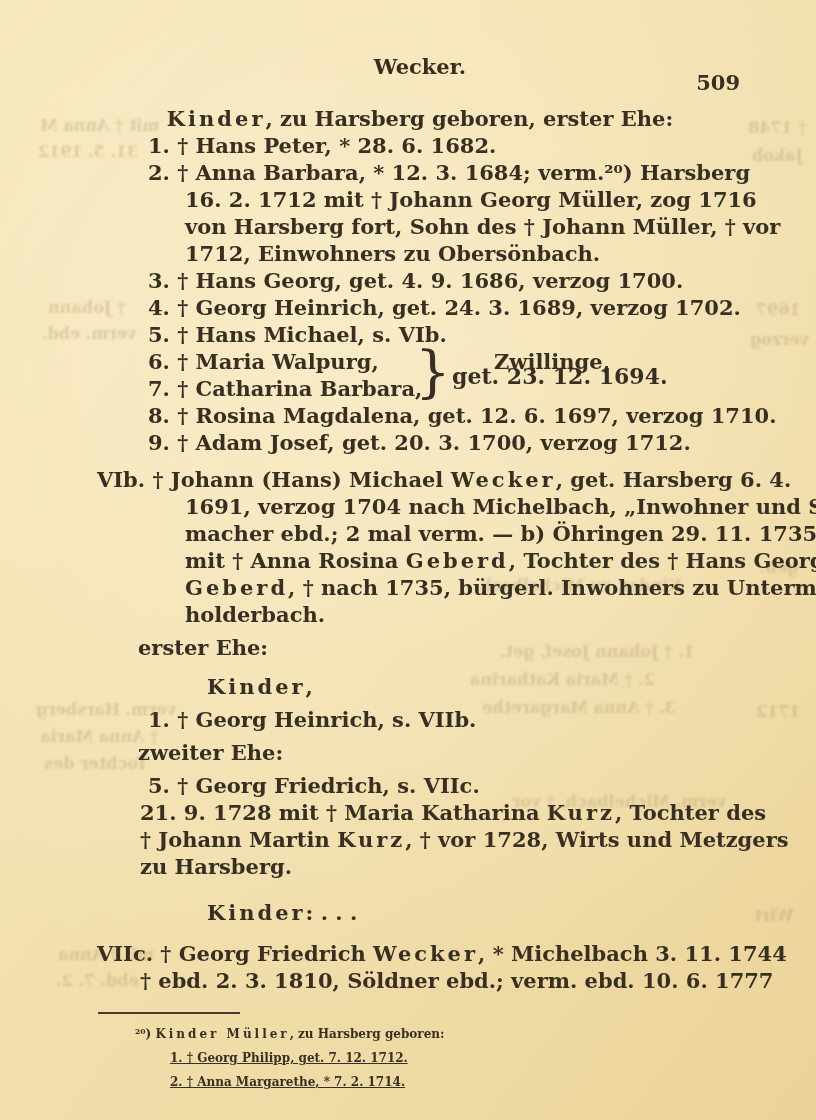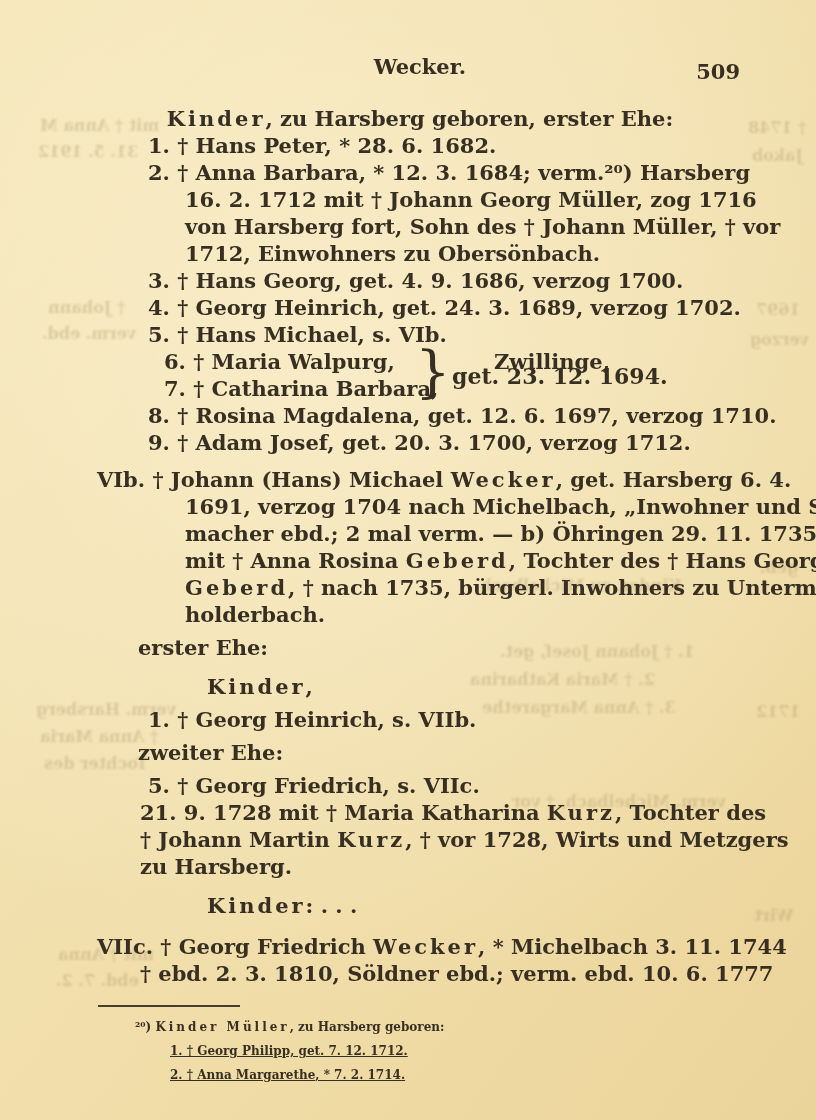--- a/index.html
+++ b/index.html
@@ -21,33 +21,33 @@
     color:#b8a173;
     opacity:0.42;
     filter:blur(1.2px);
     font-size:16px;
     pointer-events:none;
   }
   .bf{position:absolute;transform:scaleX(-1);transform-origin:center;white-space:nowrap;}
   .content{position:absolute;inset:0;border-radius:7px;}
   .hdr{position:relative;margin:54px 76px 0 100px;height:27px;font-size:21px;}
   .hdr-title{position:absolute;left:0;right:0;text-align:center;}
-  .hdr-num{position:absolute;right:0;top:5px;}
+  .hdr-num{position:absolute;right:0;top:16px;}
   .ln{font-size:21px;line-height:27px;white-space:nowrap;}
   .c{margin-left:100px;width:640px;text-align:center;}
   .n{margin-left:148px;}
   .w{margin-left:185px;}
   .w2{margin-left:140px;}
   .p{margin-left:97px;}
   .k{margin-left:207px;}
   .e{margin-left:138px;}
-  .mt6{margin-top:6px;} .mt8{margin-top:12px;} .mt10{margin-top:10px;}
+  .mt6{margin-top:6px;} .mt8{margin-top:19px;} .mt10{margin-top:10px;}
   .mt12{margin-top:12px;} .mt14{margin-top:14px;} .mt24{margin-top:24px;}
   .sperr{letter-spacing:3px;}
-  .twins{position:relative;padding-left:16px;}
+  .twins{position:relative;}
   .brace{
     position:absolute;left:415px;top:-7px;
     font-size:56px;line-height:62px;font-weight:400;
   }
   .tw-label{position:absolute;left:494px;top:0;line-height:27px;font-size:21px;}
   .tw-date{position:absolute;left:452px;top:15px;line-height:27px;font-size:22px;}
   .rule{
     margin:18px 0 8px 98px;
     width:142px;height:0;
     border-top:2px solid #473d2d;

